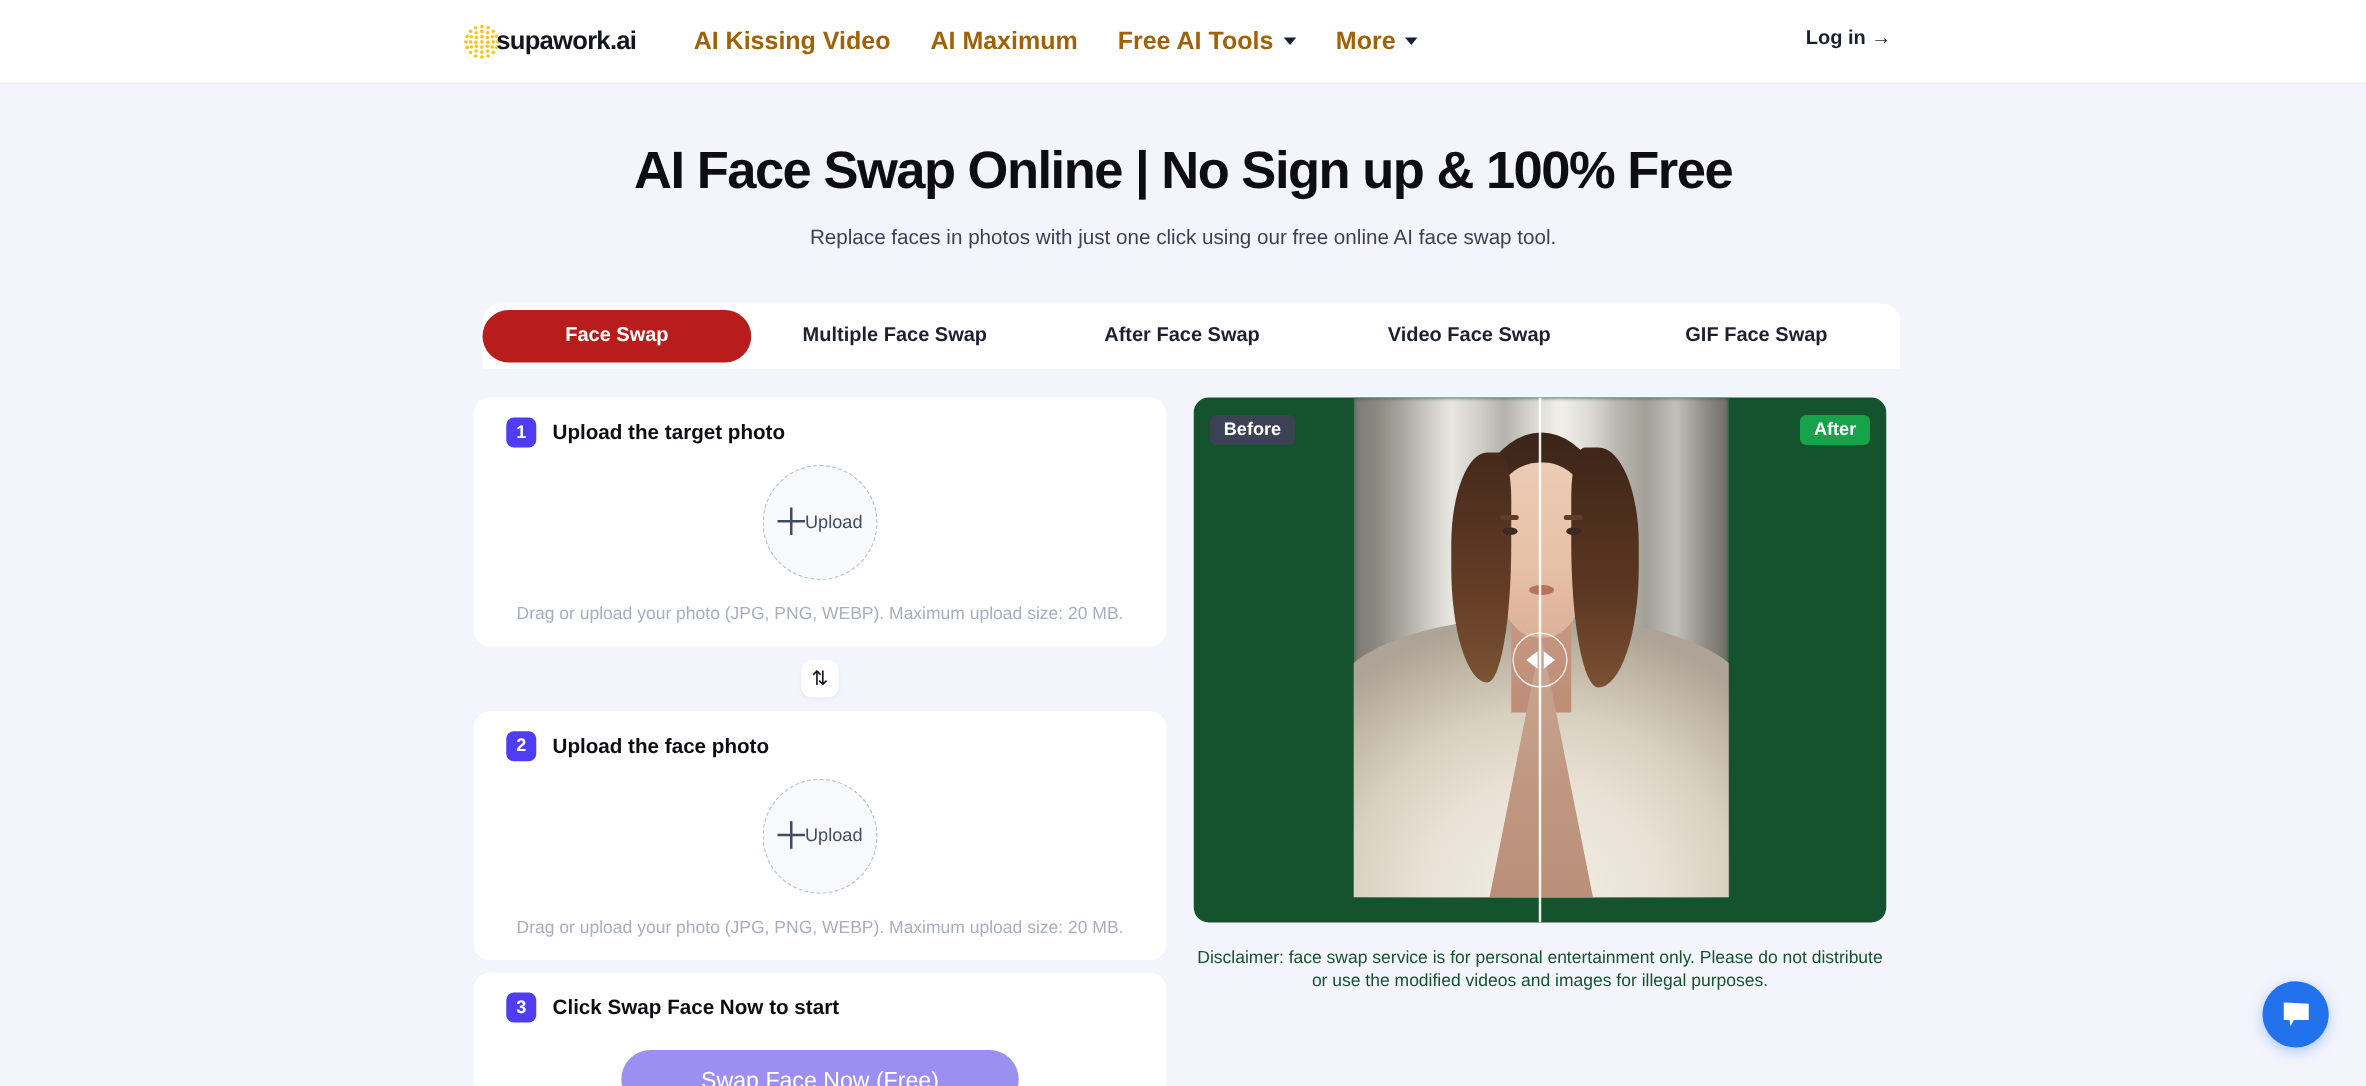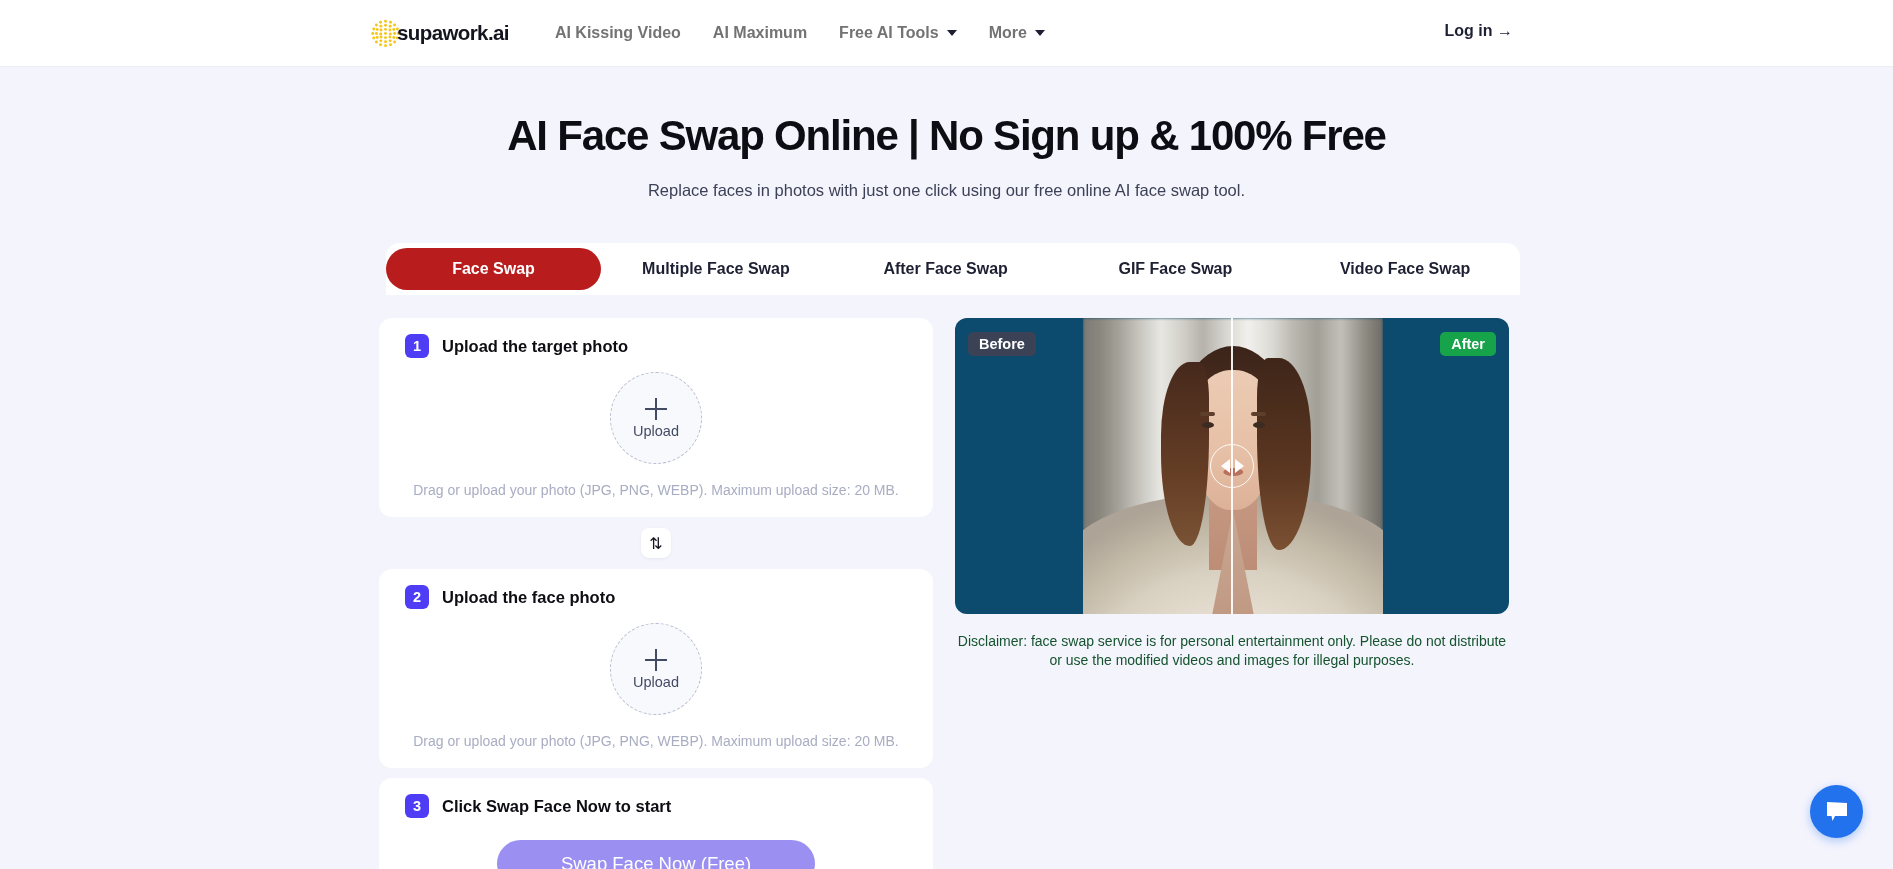--- a/index.html
+++ b/index.html
@@ -18,21 +18,21 @@
     border-bottom: 1px solid #ececf4;
   }
   .logo-wrap { display: flex; align-items: center; margin-left: 371px; }
   .logo-dots { width: 29px; height: 29px; flex: none; }
   .logo-text {
     font-size: 20.5px; font-weight: bold; color: #15151f;
     letter-spacing: -0.6px; margin-left: -3px;
   }
   .nav { display: flex; align-items: center; margin-left: 30px; }
   .nav-item {
-    font-size: 16px; font-weight: bold; color: #737373;
+    font-size: 20px; font-weight: bold; color: #a16207;
     padding: 0 16px; display: flex; align-items: center;
     cursor: pointer; white-space: nowrap;
   }
   .caret {
     display: inline-block; margin-left: 8px;
     width: 0; height: 0;
     border-left: 5.5px solid transparent;
     border-right: 5.5px solid transparent;
     border-top: 6.5px solid #1d2032;
   }
@@ -84,21 +84,21 @@
     display: flex; align-items: center; justify-content: center;
     flex: none;
   }
   .step-label {
     margin-left: 13px; font-size: 16.5px; font-weight: bold; color: #0d0d13;
   }
   .dropzone { padding: 14px 0 0 0; display: flex; justify-content: center; }
   .circle-upload {
     width: 92px; height: 92px; border-radius: 50%;
     border: 1.6px dashed #b9bdd0; background: #f8f9fd;
-    display: flex; flex-direction: column; align-items: center;
+    display: flex; flex-direction: row; align-items: center;
     justify-content: center; cursor: pointer;
   }
   .plus {
     position: relative; width: 22px; height: 22px; margin-bottom: 3px;
   }
   .plus:before, .plus:after {
     content: ""; position: absolute; background: #434a63;
   }
   .plus:before { left: 0; top: 10px; width: 22px; height: 2px; }
   .plus:after { top: 0; left: 10px; height: 22px; width: 2px; }
@@ -120,22 +120,22 @@
   .cta {
     width: 318px; height: 47px; border-radius: 24px;
     background: #9b90f2; color: #ffffff; border: none;
     font-size: 18.5px; font-family: "Liberation Sans", sans-serif;
     cursor: pointer; display: flex; align-items: center; justify-content: center;
   }
 
   
   .right-col { position: absolute; top: 318px; left: 955px; width: 554px; }
   .preview-panel {
-    position: relative; width: 554px; height: 296px;
-    background: #0c4a6e; border-radius: 12px; overflow: hidden;
+    position: relative; width: 554px; height: 420px;
+    background: #14532d; border-radius: 12px; overflow: hidden;
   }
   .photo {
     position: absolute; left: 128px; top: 0; width: 300px; height: 400px;
     overflow: hidden;
   }
   
   .photo-bg {
     position: absolute; inset: 0;
     background:
       linear-gradient(90deg,
@@ -321,24 +321,24 @@
     <div class="tab active">
       <span>Face Swap</span>
     </div>
     <div class="tab">
       <span>Multiple Face Swap</span>
     </div>
     <div class="tab">
       <span>After Face Swap</span>
     </div>
     <div class="tab">
+      <span>Video Face Swap</span>
+    </div>
+    <div class="tab">
       <span>GIF Face Swap</span>
-    </div>
-    <div class="tab">
-      <span>Video Face Swap</span>
     </div>
   </div>
 
   <div class="left-col">
 
     <div class="card">
       <div class="step-head">
         <div class="step-badge">1</div>
         <div class="step-label">Upload the target photo</div>
       </div>

